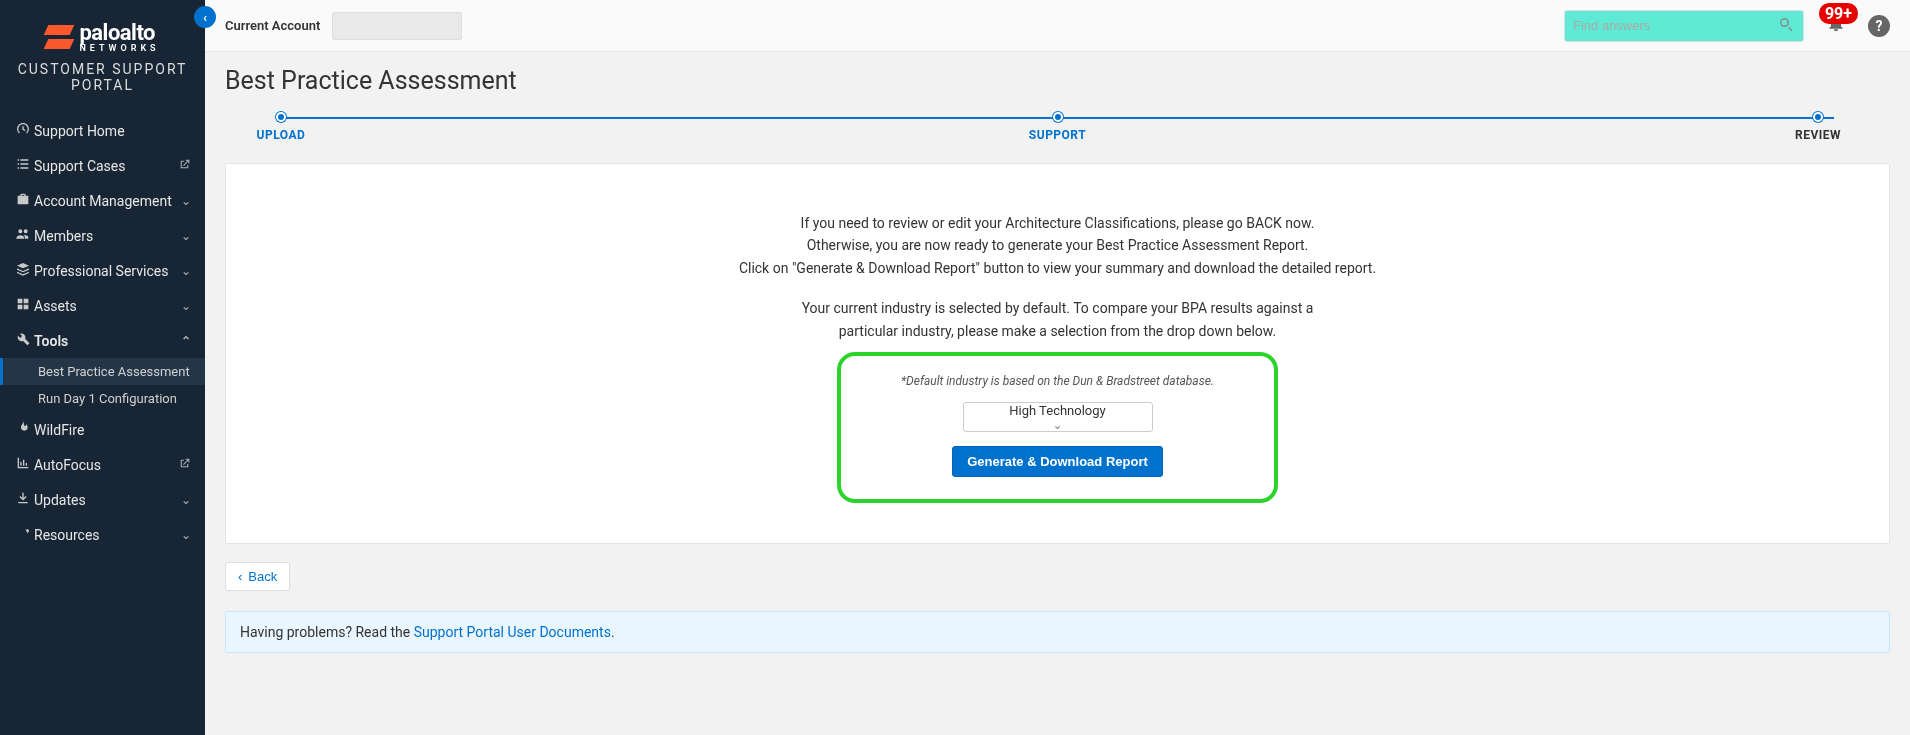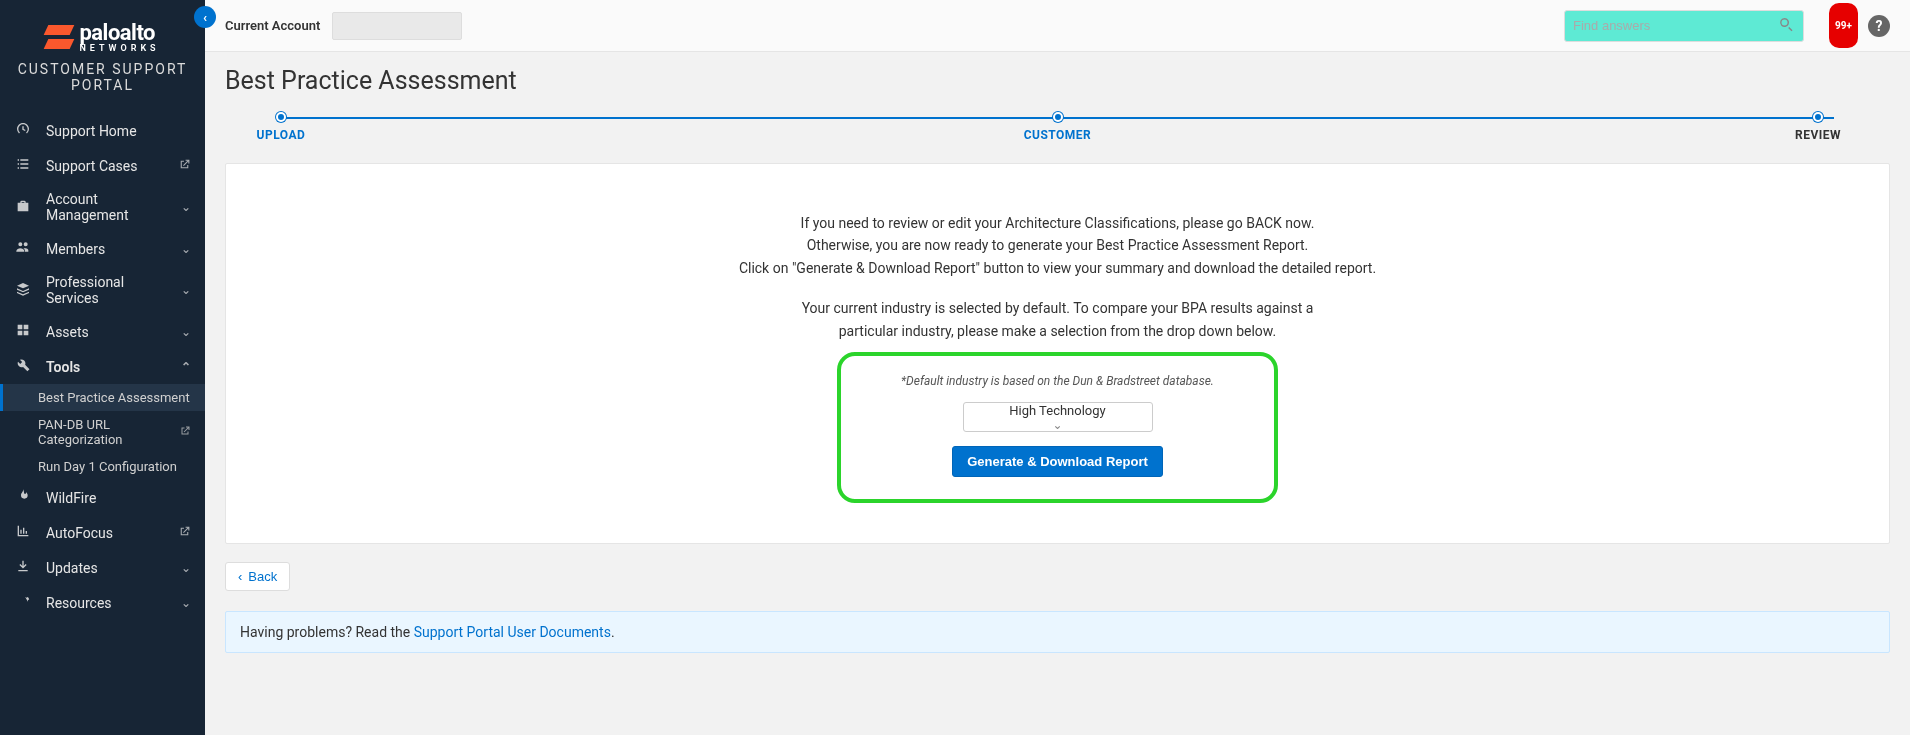--- a/index.html
+++ b/index.html
@@ -46,21 +46,21 @@
     z-index: 5;
     cursor: pointer;
   }
   .nav { margin-top: 10px; }
   .nav-item {
     display: flex; align-items: center;
     padding: 8px 14px;
     font-size: 14px;
     color: #e6e6e6;
     cursor: pointer;
-    gap: 14px;
+    gap: 2px;
     position: relative;
   }
   .nav-item .nav-icon { width: 18px; text-align: center; opacity: 0.85; font-size: 14px; }
   .nav-item .label { flex: 1; }
   .nav-item .right { opacity: 0.7; font-size: 12px; }
   .sub-items { }
   .sub-item {
     padding: 6px 14px 6px 38px;
     font-size: 13px;
     color: #d0d0d0;
@@ -117,23 +117,23 @@
   }
   .search-box input::placeholder { color: #aaa; }
   .search-icon-btn { color: #888; font-size: 16px; cursor: pointer; }
   .bell-wrap { position: relative; margin-left: 10px; cursor: pointer; color: #666; }
   .bell-icon { font-size: 20px; }
   .bell-badge {
     position: absolute; top: -10px; right: -12px;
     background: #e60000;
     color: #fff;
     border-radius: 10px;
-    font-size: 10px;
+    font-size: 16px;
     font-weight: 700;
-    padding: 17px 6px;
+    padding: 1px 6px;
   }
   .help-icon {
     margin-left: 10px;
     width: 22px; height: 22px;
     border-radius: 50%;
     background: #666;
     color: #fff;
     display: flex; align-items: center; justify-content: center;
     font-size: 14px; font-weight: 700;
     cursor: pointer;
@@ -353,28 +353,20 @@
           </svg>
       </span>
       <span class="label">Tools</span>
       <span class="right">⌃</span>
     </div>
     <div class="sub-items">
       <div class="sub-item active">
         <span class="label">Best Practice Assessment</span>
       </div>
       <div class="sub-item">
-        <span class="label">PAN-DB URL Categorization</span>
-        <span class="ext">
-          <svg class="icon" viewBox="0 0 24 24" style="width:12px;height:12px">
-              <path d="M14 3h7v7h-2V6.4l-8.3 8.3-1.4-1.4L17.6 5H14V3zM5 5h6v2H7v10h10v-4h2v6H5V5z"></path>
-            </svg>
-        </span>
-      </div>
-      <div class="sub-item">
         <span class="label">Run Day 1 Configuration</span>
       </div>
     </div>
     <div class="nav-item">
       <span class="nav-icon">
         <svg class="icon" viewBox="0 0 24 24">
             <path d="M12 2c1 4-3 5-3 9a5 5 0 0 0 10 0c0-2-1-3-2-5 0 2-1 3-2 3-2 0-1-4-3-7z"></path>
           </svg>
       </span>
       <span class="label">WildFire</span>
@@ -443,21 +435,21 @@
     <h1 class="page-title">Best Practice Assessment</h1>
 
     <div class="stepper">
       <div class="stepper-track"></div>
       <div class="step s1">
         <div class="dot"></div>
         <div class="slabel active">UPLOAD</div>
       </div>
       <div class="step s2">
         <div class="dot"></div>
-        <div class="slabel active">CUSTOMER</div>
+        <div class="slabel active">SUPPORT</div>
       </div>
       <div class="step s3">
         <div class="dot"></div>
         <div class="slabel inactive">REVIEW</div>
       </div>
     </div>
 
     <div class="panel">
       <p class="instr">If you need to review or edit your Architecture Classifications, please go BACK now.</p>
       <p class="instr">Otherwise, you are now ready to generate your Best Practice Assessment Report.</p>

